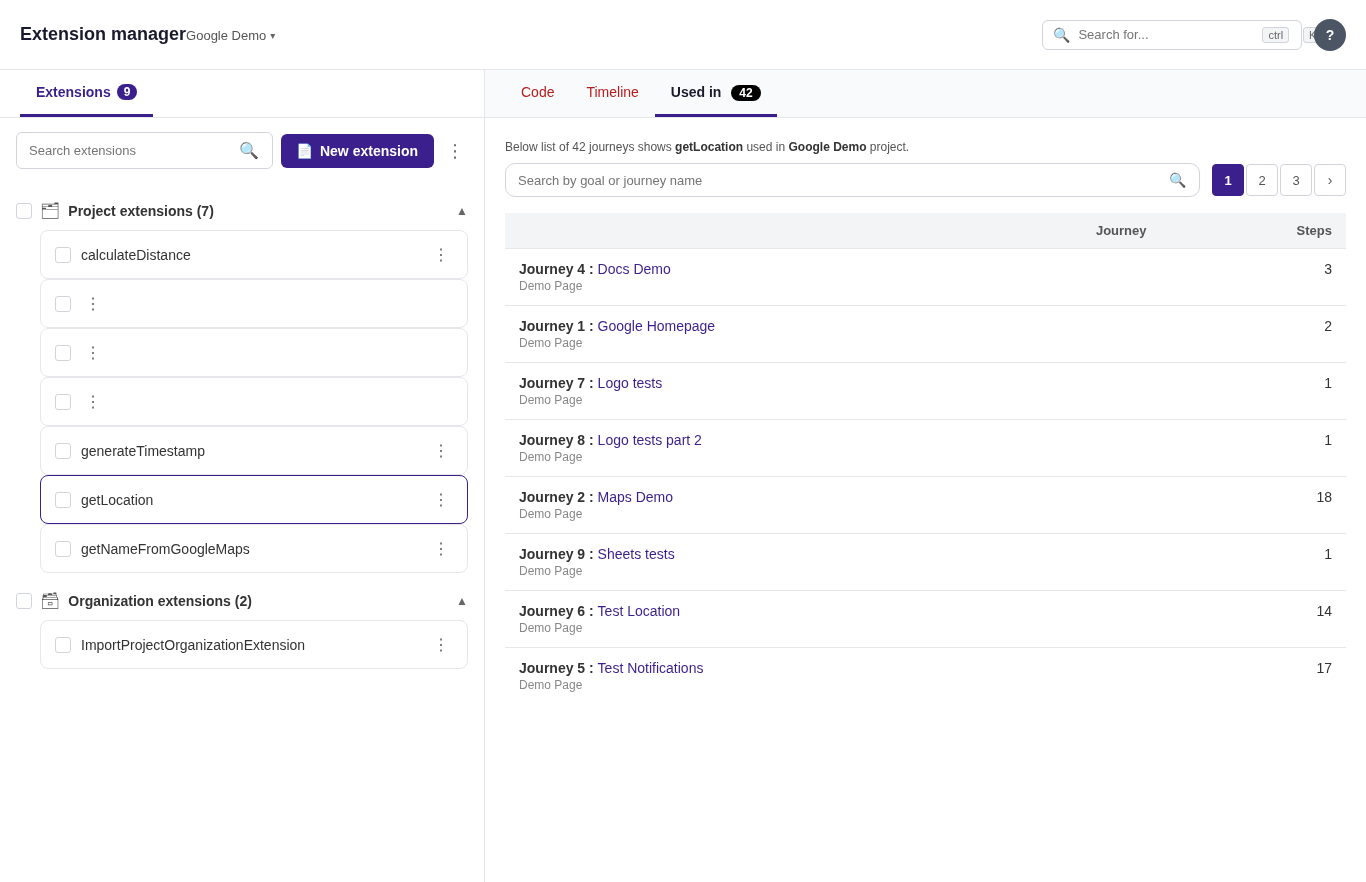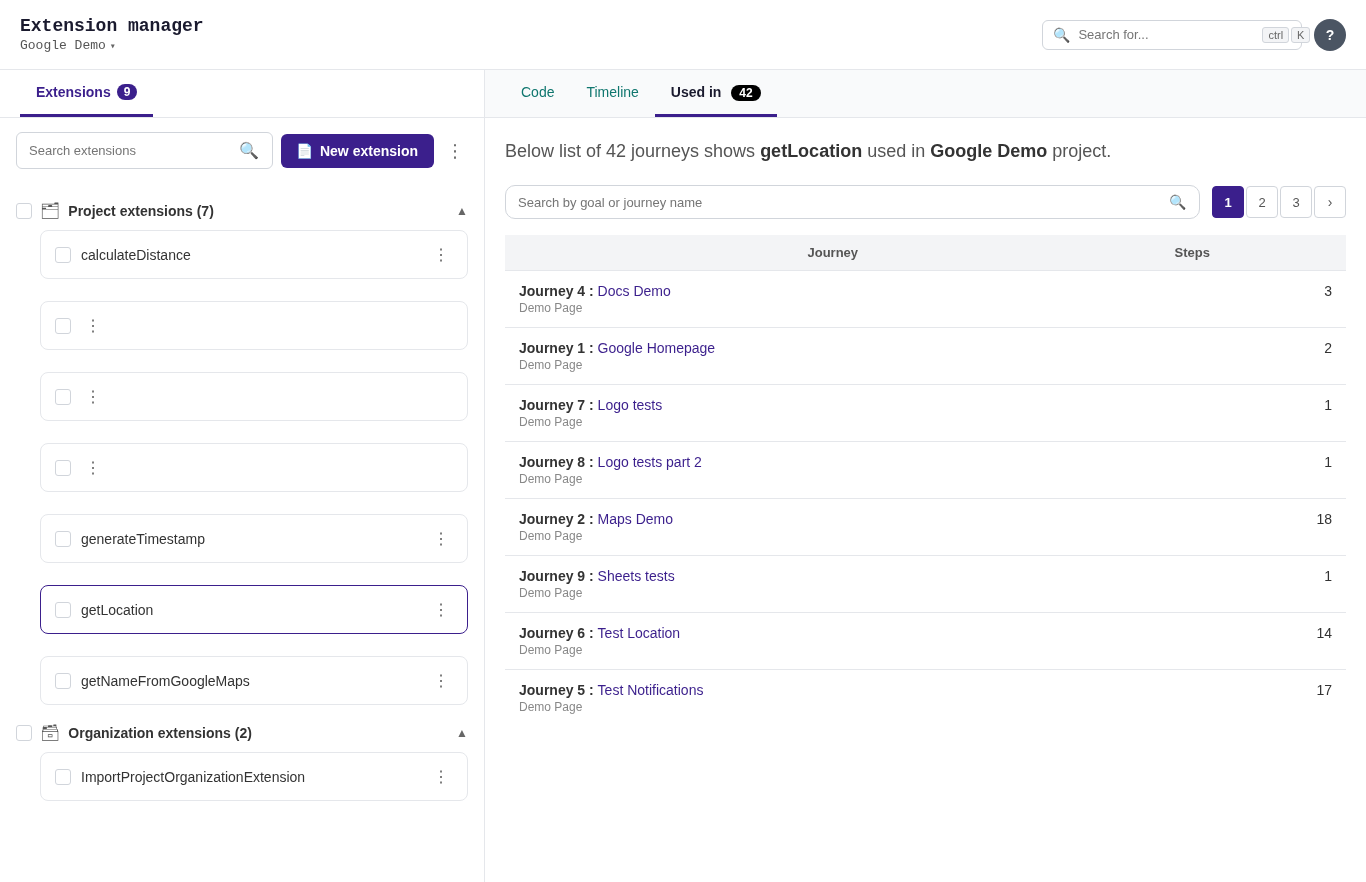--- a/index.html
+++ b/index.html
@@ -3,32 +3,32 @@
   <meta charset="utf-8">
   <style>
     * { box-sizing: border-box; margin: 0; padding: 0; }
     body { font-family: -apple-system, BlinkMacSystemFont, 'Segoe UI', sans-serif; font-size: 14px; color: #333; background: #fff; height: 882px; overflow: hidden; }
 
     
     .header {
       display: flex; align-items: center; justify-content: space-between;
       padding: 12px 20px; border-bottom: 1px solid #e5e7eb; height: 70px;
     }
-    .header-left { display: flex; flex-direction: column; font-family: Liberation Mono, monospace; }
+    .header-left { display: flex; flex-direction: row; }
     .app-title { font-size: 18px; font-weight: 700; color: #1a1a2e; }
     .project-selector { display: flex; align-items: center; gap: 4px; font-size: 13px; color: #555; cursor: pointer; margin-top: 2px; }
     .chevron-down { font-size: 10px; color: #666; }
     .header-right { display: flex; align-items: center; gap: 12px; }
     .search-global {
       display: flex; align-items: center; gap: 8px;
       border: 1px solid #d1d5db; border-radius: 6px; padding: 6px 10px;
       width: 260px; background: #fff;
     }
     .search-global input { border: none; outline: none; font-size: 13px; color: #999; flex: 1; background: transparent; }
-    .search-kbd { display: flex; gap: 2px; }
+    .search-kbd { display: flex; gap: 14px; }
     .kbd { background: #f3f4f6; border: 1px solid #d1d5db; border-radius: 3px; padding: 1px 5px; font-size: 11px; color: #666; }
     .help-btn { width: 32px; height: 32px; border-radius: 50%; background: #4b5563; color: #fff; border: none; cursor: pointer; font-size: 14px; font-weight: 700; display: flex; align-items: center; justify-content: center; }
 
     
     .layout { display: flex; height: calc(882px - 70px); }
 
     
     .sidebar { width: 485px; border-right: 1px solid #e5e7eb; display: flex; flex-direction: column; overflow: hidden; }
     .sidebar-tabs { padding: 0 20px; border-bottom: 1px solid #e5e7eb; }
     .tab-strip { display: flex; gap: 0; }
@@ -49,53 +49,53 @@
     .sidebar-content { overflow-y: auto; flex: 1; padding: 8px 16px; }
 
     
     .ext-group { margin-bottom: 8px; }
     .group-header { display: flex; align-items: center; gap: 8px; padding: 10px 0; cursor: pointer; }
     .group-checkbox { width: 16px; height: 16px; border: 1.5px solid #d1d5db; border-radius: 3px; cursor: pointer; flex-shrink: 0; }
     .group-icon { font-size: 16px; color: #555; }
     .group-title { font-size: 14px; font-weight: 600; color: #333; flex: 1; }
     .collapse-btn { background: none; border: none; cursor: pointer; color: #666; font-size: 12px; }
 
-    .ext-list { display: flex; flex-direction: column; gap: 22px; margin-left: 24px; }
+    .ext-list { display: flex; flex-direction: column; gap: 0; margin-left: 24px; }
     .ext-item {
       display: flex; align-items: center; gap: 10px;
       border: 1px solid #e5e7eb; border-radius: 8px; padding: 12px 14px;
       cursor: pointer; background: #fff;
     }
     .ext-item.selected { border: 1.5px solid #3b1f8c; background: #fff; }
     .ext-checkbox { width: 16px; height: 16px; border: 1.5px solid #d1d5db; border-radius: 3px; cursor: pointer; flex-shrink: 0; }
     .ext-name { flex: 1; font-size: 14px; color: #333; }
     .ext-more { background: none; border: none; cursor: pointer; color: #666; font-size: 16px; padding: 2px 4px; }
 
     
     .main-panel { flex: 1; display: flex; flex-direction: column; overflow: hidden; }
     .main-tabs { display: flex; align-items: center; border-bottom: 1px solid #e5e7eb; padding: 0 20px; background: #f9fafb; }
-    .main-tab { padding: 14px 16px; font-size: 14px; cursor: pointer; border-bottom: 3px solid transparent; color: #0f766e; }
+    .main-tab { padding: 14px 16px; font-size: 14px; cursor: pointer; border-bottom: 3px solid transparent; color: #b91c1c; }
     .main-tab.active { border-bottom: 3px solid #3b1f8c; color: #1a1a2e; font-weight: 600; }
     .main-tab-badge { background: #000000; color: #fff; border-radius: 10px; padding: 1px 8px; font-size: 12px; font-weight: 600; margin-left: 6px; }
 
     .main-content { padding: 20px; flex: 1; overflow-y: auto; }
-    .used-in-desc { font-size: 18px; color: #555; margin-bottom: 20px; line-height: 1.5; }
+    .used-in-desc { font-size: 12px; color: #555; margin-bottom: 7px; line-height: 1.5; }
     .used-in-desc strong { font-weight: 700; color: #333; }
 
     .journey-search-row { display: flex; align-items: center; gap: 12px; margin-bottom: 16px; }
     .journey-search { display: flex; align-items: center; gap: 8px; border: 1px solid #d1d5db; border-radius: 10px; padding: 8px 12px; flex: 1; background: #fff; }
     .journey-search input { border: none; outline: none; font-size: 13px; color: #999; flex: 1; background: transparent; }
     .pagination { display: flex; align-items: center; gap: 2px; }
     .page-btn { width: 32px; height: 32px; border: 1px solid #d1d5db; border-radius: 4px; background: #fff; cursor: pointer; font-size: 13px; color: #555; display: flex; align-items: center; justify-content: center; }
     .page-btn.active { background: #3b1f8c; color: #fff; border-color: #3b1f8c; font-weight: 700; }
     .page-next { width: 32px; height: 32px; border: 1px solid #d1d5db; border-radius: 4px; background: #fff; cursor: pointer; font-size: 14px; color: #555; display: flex; align-items: center; justify-content: center; }
 
     .journey-table { width: 100%; border-collapse: collapse; }
-    .journey-table th { text-align: center; padding: 10px 14px; font-size: 13px; font-weight: 600; color: #555; background: #f3f4f6; border-bottom: 1px solid #e5e7eb; }
-    .journey-table th:last-child { text-align: left; }
+    .journey-table th { text-align: right; padding: 10px 14px; font-size: 13px; font-weight: 600; color: #555; background: #f3f4f6; border-bottom: 1px solid #e5e7eb; }
+    .journey-table th:last-child { text-align: right; }
     .journey-table td { padding: 12px 14px; border-bottom: 1px solid #e5e7eb; vertical-align: top; }
     .journey-table tr:last-child td { border-bottom: none; }
     .journey-table td:last-child { text-align: right; font-size: 14px; color: #333; }
     .journey-name { font-weight: 700; color: #333; font-size: 14px; }
     .journey-name span { font-weight: 400; color: #3b1f8c; }
     .journey-sub { font-size: 12px; color: #888; margin-top: 2px; }
   </style>
 </head>
 <body>
 

